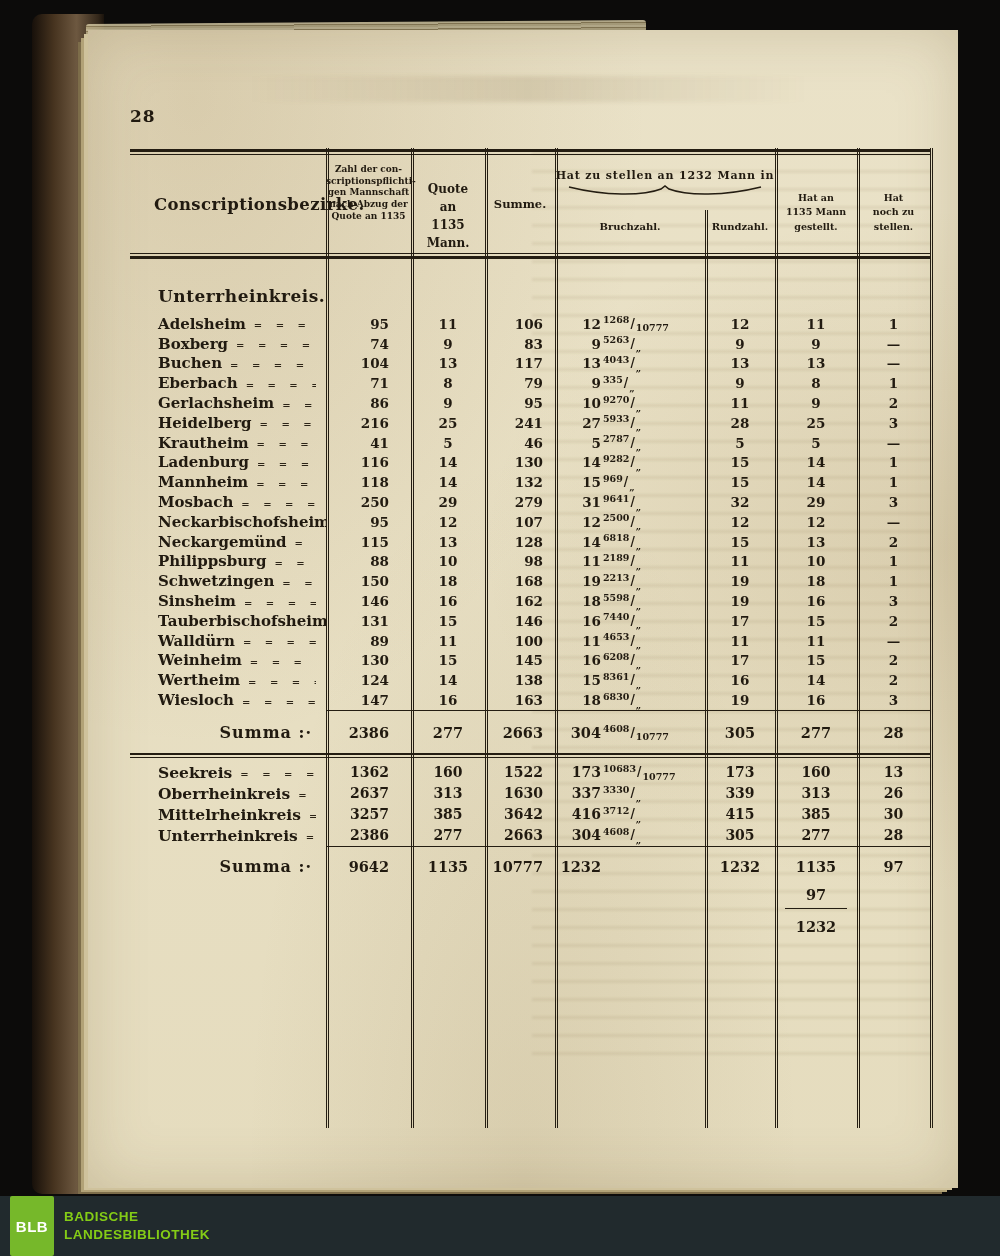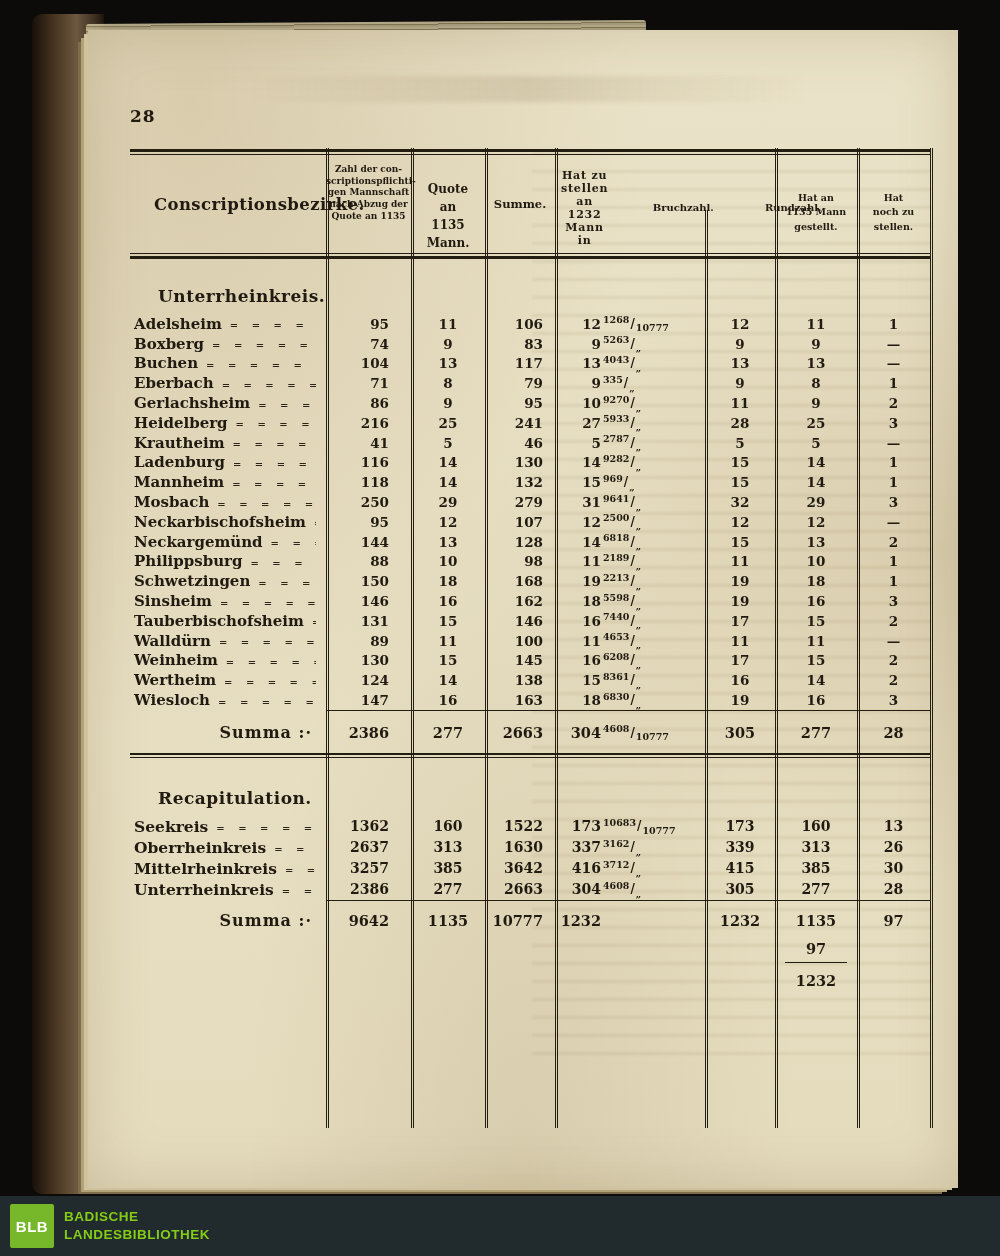--- a/index.html
+++ b/index.html
@@ -52,36 +52,36 @@
   .thin { height:6px; border-top:1.4px solid #241d12; }
 
   .theader { display:grid; grid-template-columns:196px 85px 74px 70px 220px 82px 73px; height:96px; }
   .hc { font-weight:bold; text-align:center; }
   .pre { white-space:pre-line; }
   .h-name { display:flex; align-items:center; justify-content:flex-start; padding-left:24px;
     font-size:16.5px; letter-spacing:.4px; }
   .h-zahl { font-size:9px; line-height:1.3; padding-top:8px; }
   .h-quote { font-size:12px; line-height:1.5; padding-top:24px; }
   .h-summe { display:flex; align-items:center; justify-content:center; font-size:11.5px; }
-  .h-group { display:flex; flex-direction:row;padding-left:6px; }
+  .h-group { display:flex; flex-direction:column; }
   .h-span { font-size:11px; letter-spacing:.8px; padding-top:13px; text-align:center; }
   .brace { display:block; margin:3px auto 0; }
   .h-sub { display:grid; grid-template-columns:150px 70px; flex:1; }
   .h-bruch, .h-rund { font-size:10px; display:flex; align-items:center; justify-content:center; padding-top:6px; }
   .h-gest, .h-noch { font-size:9.5px; line-height:1.5; padding-top:35px; }
 
   .trow { display:grid; grid-template-columns:196px 85px 74px 70px 150px 70px 82px 73px;
     height:19.8px; align-items:center; font-weight:bold; font-size:13.5px; }
   .trow.recap { height:21px; font-size:14px; }
   .trow.summa { height:34px; font-size:14.5px; }
   .trow.summa2 { height:30px; font-size:14.5px; }
   .trow.add { height:26px; font-size:14.5px; }
 
   .c.name { display:flex; align-items:center; padding-left:4px; overflow:hidden; }
-  .nm { font-size:15px; white-space:nowrap; }
+  .nm { font-size:15px; white-space:nowrap;margin-left:24px; }
   .trow.recap .nm { font-size:15.5px; }
   .leader { flex:1; overflow:hidden; white-space:nowrap; font-size:10px; letter-spacing:5px;
     margin:0 10px 0 8px; color:#2c2417; transform:translateY(1px); }
   .sum-label { display:flex; align-items:center; justify-content:flex-end; padding-right:14px;
     font-size:16px; letter-spacing:1px; }
 
   .c.num { text-align:center; }
   .c.zahl { text-align:right; padding-right:22px; }
   .c.summe { text-align:right; padding-right:12px; }
   .c.bruch { display:flex; align-items:center; }
@@ -94,21 +94,21 @@
   .sect-row { display:grid; grid-template-columns:196px 604px; height:54px; }
   .sect-title { align-self:end; padding:0 0 8px 28px; font-size:17px; font-weight:bold;
     letter-spacing:.5px; white-space:nowrap; }
   .filler { height:136px; }
 
   
   .viewer-bar { position:absolute; left:0; bottom:0; width:1000px; height:60px;
     display:flex; align-items:center; justify-content:space-between; padding:0 18px 0 10px;
     font-family:"Liberation Sans", sans-serif; }
   .brand { display:flex; align-items:center; gap:10px; }
-  .blb-logo { width:44px; height:44px; display:flex; align-items:center; justify-content:center;
+  .blb-logo { width:44px; height:60px; display:flex; align-items:center; justify-content:center;
     color:#fff; font-weight:bold; font-size:15px; letter-spacing:.5px; border-radius:2px; }
   .brand-text { color:#84cc16; font-weight:bold; font-size:13.5px; letter-spacing:.5px; line-height:1.3; }
   .region { display:flex; align-items:center; gap:10px; color:#e9edeb; font-size:16px; }
 </style>
 </head>
 <body>
 
 <div class="spine"></div>
 <div class="page-stack-top"></div>
 
@@ -384,21 +384,21 @@
           </div>
           <div class="c num rund">12</div>
           <div class="c num gest">12</div>
           <div class="c num noch">—</div>
         </div>
         <div class="trow ">
           <div class="c name">
             <div class="nm">Neckargemünd</div>
             <div class="leader">= = = = = = = = = = = = = = = =</div>
           </div>
-          <div class="c num zahl">144</div>
+          <div class="c num zahl">115</div>
           <div class="c num quote">13</div>
           <div class="c num summe">128</div>
           <div class="c bruch">
             <div class="bint">14</div>
             <div class="frac">
               <div class="fnum">6818</div>
               <div class="fsl">/</div>
               <div class="fden">„</div>
             </div>
           </div>
@@ -578,23 +578,20 @@
               <div class="fnum">4608</div>
               <div class="fsl">/</div>
               <div class="fden">10777</div>
             </div>
           </div>
           <div class="c num rund">305</div>
           <div class="c num gest">277</div>
           <div class="c num noch">28</div>
         </div>
         <div class="hrule heavy2"></div>
-        <div class="sect-row">
-          <div class="sect-title">Recapitulation.</div>
-        </div>
         <div class="trow recap">
           <div class="c name">
             <div class="nm">Seekreis</div>
             <div class="leader">= = = = = = = = = = = = = = = =</div>
           </div>
           <div class="c num zahl">1362</div>
           <div class="c num quote">160</div>
           <div class="c num summe">1522</div>
           <div class="c bruch">
             <div class="bint">173</div>
@@ -612,21 +609,21 @@
           <div class="c name">
             <div class="nm">Oberrheinkreis</div>
             <div class="leader">= = = = = = = = = = = = = = = =</div>
           </div>
           <div class="c num zahl">2637</div>
           <div class="c num quote">313</div>
           <div class="c num summe">1630</div>
           <div class="c bruch">
             <div class="bint">337</div>
             <div class="frac">
-              <div class="fnum">3162</div>
+              <div class="fnum">3330</div>
               <div class="fsl">/</div>
               <div class="fden">„</div>
             </div>
           </div>
           <div class="c num rund">339</div>
           <div class="c num gest">313</div>
           <div class="c num noch">26</div>
         </div>
         <div class="trow recap">
           <div class="c name">

